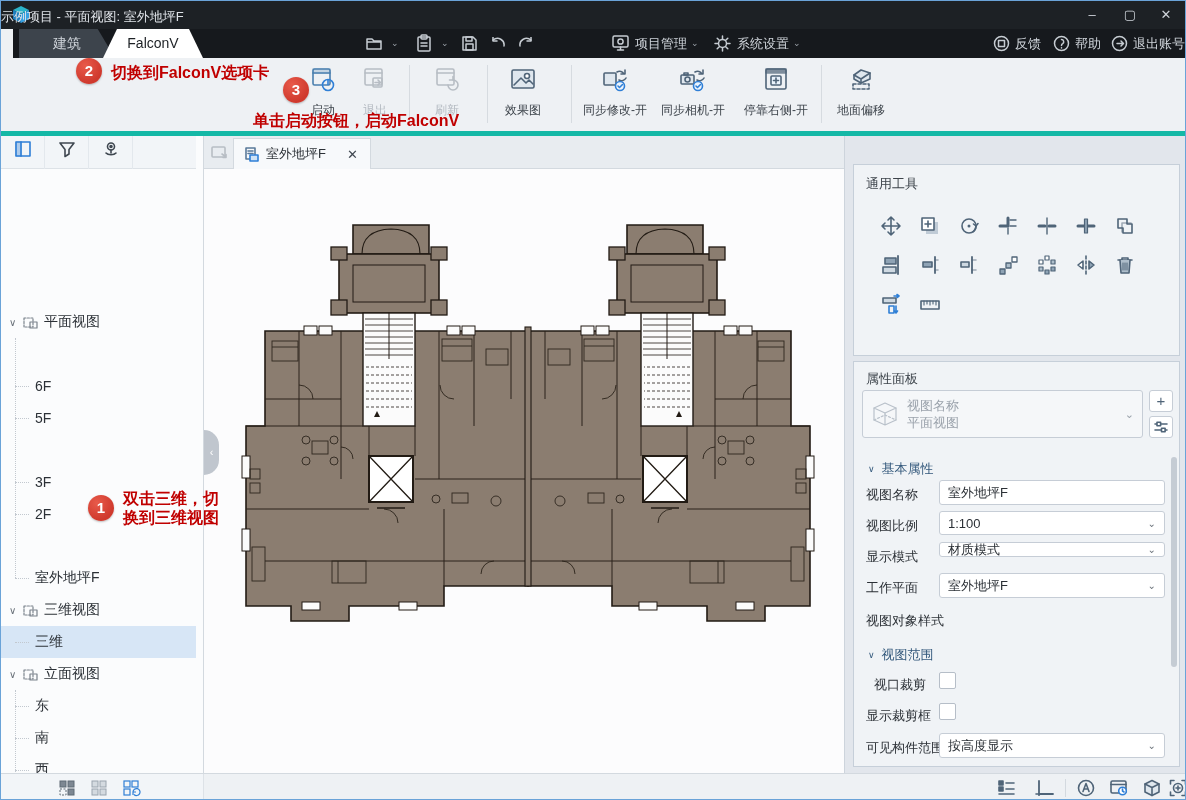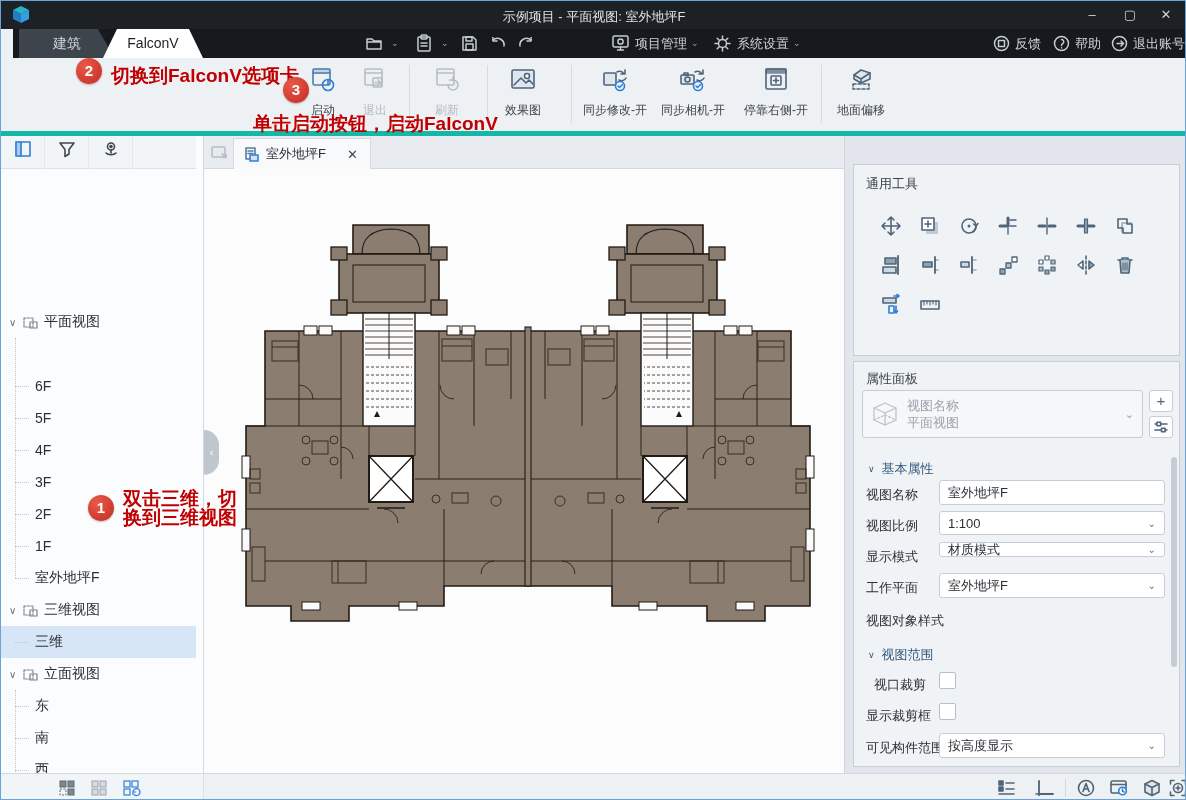--- a/index.html
+++ b/index.html
@@ -3,40 +3,40 @@
 <meta charset="utf-8">
 <style>
   * { margin:0; padding:0; box-sizing:border-box; }
   html,body { width:1186px; height:800px; }
   body { font-family:"Liberation Sans","DejaVu Sans",sans-serif; background:#fff; position:relative; overflow:hidden; }
   .abs { position:absolute; }
   #app { position:absolute; inset:0; width:1186px; height:800px; border:1px solid #6aa3d8; background:#eef1f4; overflow:hidden; }
 
   
   .titlebar { left:0; top:0; width:1186px; height:28px; background:#1d2125; }
-  .title-text { width:100%; text-align:center; top:7px; font-size:13px; color:#dfe3e8; }
+  .title-text { width:100%; text-align:left; top:7px; font-size:13px; color:#dfe3e8; }
   .winbtn { top:0; width:34px; height:28px; color:#cfd4da; font-size:13px; text-align:center; line-height:28px; cursor:default; }
 
   
   .tabrow { left:12px; top:28px; width:1186px; height:29px; background:#16191d; }
   .tab-building { left:6px; top:0; width:96px; height:29px; background:#3d444c; color:#cfd4da; font-size:14px; text-align:center; line-height:29px; clip-path:polygon(0 0,82% 0,100% 100%,0 100%); }
   .tab-falconv { left:90px; top:0; width:100px; height:29px; background:#ffffff; color:#1d2125; font-size:14px; text-align:center; line-height:29px; clip-path:polygon(14% 0,86% 0,100% 100%,0 100%); }
   .dk-lbl { color:#cfd4da; font-size:13px; line-height:29px; }
   .chev { color:#9aa1a8; font-size:9px; line-height:29px; }
 
   
   .ribbon { left:0; top:57px; width:1186px; height:78px; background:#eef1f4; border-bottom:5px solid #14b8a6; }
   .rbtn { top:7px; text-align:center; }
   .rbtn .lab { display:block; margin-top:3px; font-size:12px; color:#3c434a; }
   .rbtn.dis .lab { color:#b3b9c0; }
   .rsep { top:7px; width:1px; height:58px; background:#d6dbe0; }
 
   
   .redcircle { width:26px; height:26px; border-radius:50%; background:radial-gradient(circle at 35% 30%,#e85a4a,#cf392d 70%); color:#fff; font-size:15px; font-weight:bold; text-align:center; line-height:26px; box-shadow:0 1px 2px rgba(0,0,0,.25); z-index:40; }
-  .redtext { color:#c00000; font-weight:bold; font-size:19px; z-index:40; white-space:nowrap; }
+  .redtext { color:#c00000; font-weight:bold; font-size:16px; z-index:40; white-space:nowrap; }
 
   
   .sidebar { left:0; top:135px; width:203px; height:637px; background:#fbfcfd; border-right:1px solid #d3d9df; }
   .side-iconstrip { left:0; top:0; width:195px; height:33px; background:#f2f5f8; border-bottom:1px solid #dde2e7; }
   .side-cell { top:0; width:44px; height:33px; text-align:center; line-height:33px; border-right:1px solid #e3e8ed; }
   .treerow { left:0; width:195px; height:32px; font-size:14px; color:#2b3036; display:flex; align-items:center; }
   .treerow.sel { background:#d7e6f6; }
   .tr-chev { width:10px; margin-left:8px; color:#6a727a; font-size:10px; }
   .tr-icon { margin-left:4px; }
   .tr-label { margin-left:6px; }
@@ -260,35 +260,27 @@
       <span class="tr-label">平面视图</span>
     </div>
     <div class="abs treerow" style="top:234px">
         <span class="tr-stub"></span>
         <span>6F</span>
       </div>
     <div class="abs treerow" style="top:266px">
         <span class="tr-stub"></span>
         <span>5F</span>
       </div>
-    <div class="abs treerow" style="top:298px">
-        <span class="tr-stub"></span>
-        <span>4F</span>
-      </div>
     <div class="abs treerow" style="top:330px">
         <span class="tr-stub"></span>
         <span>3F</span>
       </div>
     <div class="abs treerow" style="top:362px">
         <span class="tr-stub"></span>
         <span>2F</span>
-      </div>
-    <div class="abs treerow" style="top:394px">
-        <span class="tr-stub"></span>
-        <span>1F</span>
       </div>
     <div class="abs treerow" style="top:426px">
         <span class="tr-stub"></span>
         <span>室外地坪F</span>
       </div>
     <div class="abs treerow" style="top:458px">
       <span class="tr-chev">∨</span>
       <svg class="tr-icon icn" width="15" height="13" viewBox="0 0 15 13" style="stroke:#7a828b;stroke-width:1.2">
           <rect x="1" y="2" width="9" height="9" stroke-dasharray="2 1.4"></rect>
           <rect x="7" y="6" width="7" height="6"></rect>

